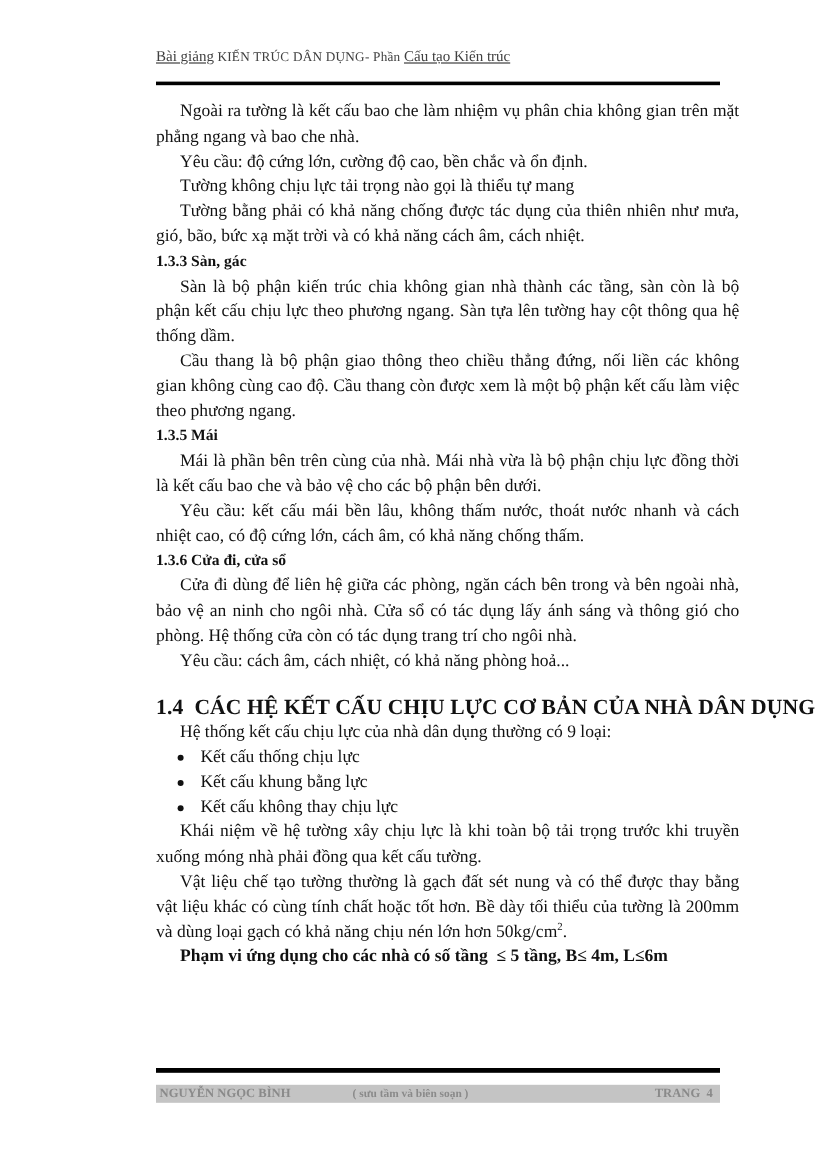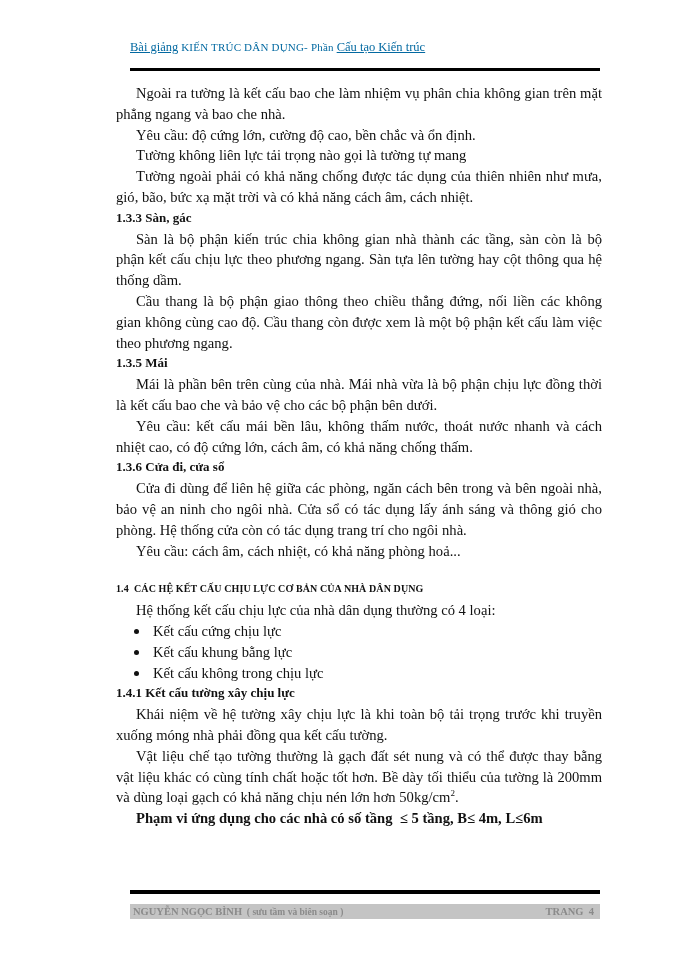--- a/index.html
+++ b/index.html
@@ -1,26 +1,26 @@
 <!DOCTYPE html>
 <html><head>
   <meta charset="utf-8">
   <style>
     html, body { margin: 0; padding: 0; background: #ffffff; }
     body { width: 700px; height: 960px; position: relative; overflow: hidden;
            font-family: "Liberation Serif", "DejaVu Serif", serif; color: #111; }
     .header { position: absolute; left: 130px; top: 40px; width: 470px;
-              font-size: 12.5px; color: #0369a1; white-space: nowrap; }
+              font-size: 12.5px; color: #404040; white-space: nowrap; }
     .header .u { text-decoration: underline; }
     .header .small { font-size: 11px; letter-spacing: 0.2px; }
     .rule-top { position: absolute; left: 130px; top: 68px; width: 470px; height: 3px; background: #000; }
-    .content { position: absolute; left: 116px; top: 83px; width: 486px; font-size: 14.6px; line-height: 20.8px; }
+    .content { position: absolute; left: 130px; top: 83px; width: 486px; font-size: 14.6px; line-height: 20.8px; }
     .p { text-align: justify; text-indent: 20px; margin: 0; }
     .h3 { font-weight: bold; margin: 0; font-size: 13px; }
-    .h2 { font-weight: bold; margin: 18px 0 0 0; font-size: 10px; letter-spacing: 0.1px; }
+    .h2 { font-weight: bold; margin: 18px 0 0 0; font-size: 18px; letter-spacing: 0.1px; }
     ul.bullets { list-style: none; margin: 0; padding: 0 0 0 18px; }
     ul.bullets li { position: relative; padding-left: 19px; }
     ul.bullets li .dot { position: absolute; left: 0; top: 8px; width: 5px; height: 5px; border-radius: 50%; background: #111; }
     sup { font-size: 9px; vertical-align: 6px; line-height: 0; }
     .rule-bottom { position: absolute; left: 130px; top: 890px; width: 470px; height: 4px; background: #000; }
     .footer { position: absolute; left: 130px; top: 904px; width: 470px; height: 15px;
               background: #c4c4c4; color: #8a8a8a; font-size: 10.5px; font-weight: bold;
               display: flex; justify-content: space-between; align-items: center; padding: 0 6px 0 3px; box-sizing: border-box; }
     .footer .note { font-weight: bold; font-size: 9.5px; }
   </style>
@@ -28,47 +28,46 @@
 <body>
 
 <div class="header">
   <span class="u">Bài giảng</span><span class="small"> KIẾN TRÚC DÂN DỤNG- Phần </span><span class="u">Cấu tạo Kiến trúc</span>
 </div>
 <div class="rule-top"></div>
 
 <div class="content">
   <p class="p">Ngoài ra tường là kết cấu bao che làm nhiệm vụ phân chia không gian trên mặt phẳng ngang và bao che nhà.</p>
   <p class="p">Yêu cầu: độ cứng lớn, cường độ cao, bền chắc và ổn định.</p>
-  <p class="p">Tường không liên lực tải trọng nào gọi là tường tự mang</p>
-  <p class="p">Tường ngoài phải có khả năng chống được tác dụng của thiên nhiên như mưa, gió, bão, bức xạ mặt trời và có khả năng cách âm, cách nhiệt.</p>
+  <p class="p">Tường không chịu lực tải trọng nào gọi là thiểu tự mang</p>
+  <p class="p">Tường bằng phải có khả năng chống được tác dụng của thiên nhiên như mưa, gió, bão, bức xạ mặt trời và có khả năng cách âm, cách nhiệt.</p>
 
   <div class="h3">1.3.3 Sàn, gác</div>
   <p class="p">Sàn là bộ phận kiến trúc chia không gian nhà thành các tầng, sàn còn là bộ phận kết cấu chịu lực theo phương ngang. Sàn tựa lên tường hay cột thông qua hệ thống dầm.</p>
 
   <p class="p">Cầu thang là bộ phận giao thông theo chiều thẳng đứng, nối liền các không gian không cùng cao độ. Cầu thang còn được xem là một bộ phận kết cấu làm việc theo phương ngang.</p>
 
   <div class="h3">1.3.5 Mái</div>
   <p class="p">Mái là phần bên trên cùng của nhà. Mái nhà vừa là bộ phận chịu lực đồng thời là kết cấu bao che và bảo vệ cho các bộ phận bên dưới.</p>
   <p class="p">Yêu cầu: kết cấu mái bền lâu, không thấm nước, thoát nước nhanh và cách nhiệt cao, có độ cứng lớn, cách âm, có khả năng chống thấm.</p>
 
   <div class="h3">1.3.6 Cửa đi, cửa sổ</div>
   <p class="p">Cửa đi dùng để liên hệ giữa các phòng, ngăn cách bên trong và bên ngoài nhà, bảo vệ an ninh cho ngôi nhà. Cửa sổ có tác dụng lấy ánh sáng và thông gió cho phòng. Hệ thống cửa còn có tác dụng trang trí cho ngôi nhà.</p>
   <p class="p">Yêu cầu: cách âm, cách nhiệt, có khả năng phòng hoả...</p>
 
   <div class="h2" style="white-space: pre;">1.4  CÁC HỆ KẾT CẤU CHỊU LỰC CƠ BẢN CỦA NHÀ DÂN DỤNG</div>
-  <p class="p">Hệ thống kết cấu chịu lực của nhà dân dụng thường có 4 loại:</p>
+  <p class="p">Hệ thống kết cấu chịu lực của nhà dân dụng thường có 9 loại:</p>
   <ul class="bullets">
-    <li><span class="dot"></span><span>Kết cấu cứng chịu lực</span></li>
+    <li><span class="dot"></span><span>Kết cấu thống chịu lực</span></li>
     <li><span class="dot"></span><span>Kết cấu khung bằng lực</span></li>
-    <li><span class="dot"></span><span>Kết cấu không trong chịu lực</span></li>
+    <li><span class="dot"></span><span>Kết cấu không thay chịu lực</span></li>
   </ul>
 
-  <div class="h3">1.4.1 Kết cấu tường xây chịu lực</div>
   <p class="p">Khái niệm về hệ tường xây chịu lực là khi toàn bộ tải trọng trước khi truyền xuống móng nhà phải đồng qua kết cấu tường.</p>
   <p class="p"><span>Vật liệu chế tạo tường thường là gạch đất sét nung và có thể được thay bằng  vật liệu khác có cùng tính chất hoặc tốt hơn. Bề dày tối thiểu của tường là 200mm và dùng loại gạch có khả năng chịu nén lớn hơn 50kg/cm</span><sup>2</sup><span>.</span></p>
   <p class="p" style="white-space: pre-wrap; font-weight: bold;">Phạm vi ứng dụng cho các nhà có số tầng  ≤ 5 tầng, B≤ 4m, L≤6m</p>
 </div>
 
 <div class="rule-bottom"></div>
 <div class="footer">
-  <span><span>NGUYỄN NGỌC BÌNH</span><span class="note" style="white-space: pre;">  ( sưu tầm và biên soạn )</span></span>
+  <span><span>NGUYỄN NGỌC BÌNH</span><span class="note" style="white-space: pre; padding-left: 47px;">  ( sưu tầm và biên soạn )</span></span>
   <span style="white-space: pre; margin-left: 36px;">TRANG  4</span>
 </div>
 
 </body></html>

